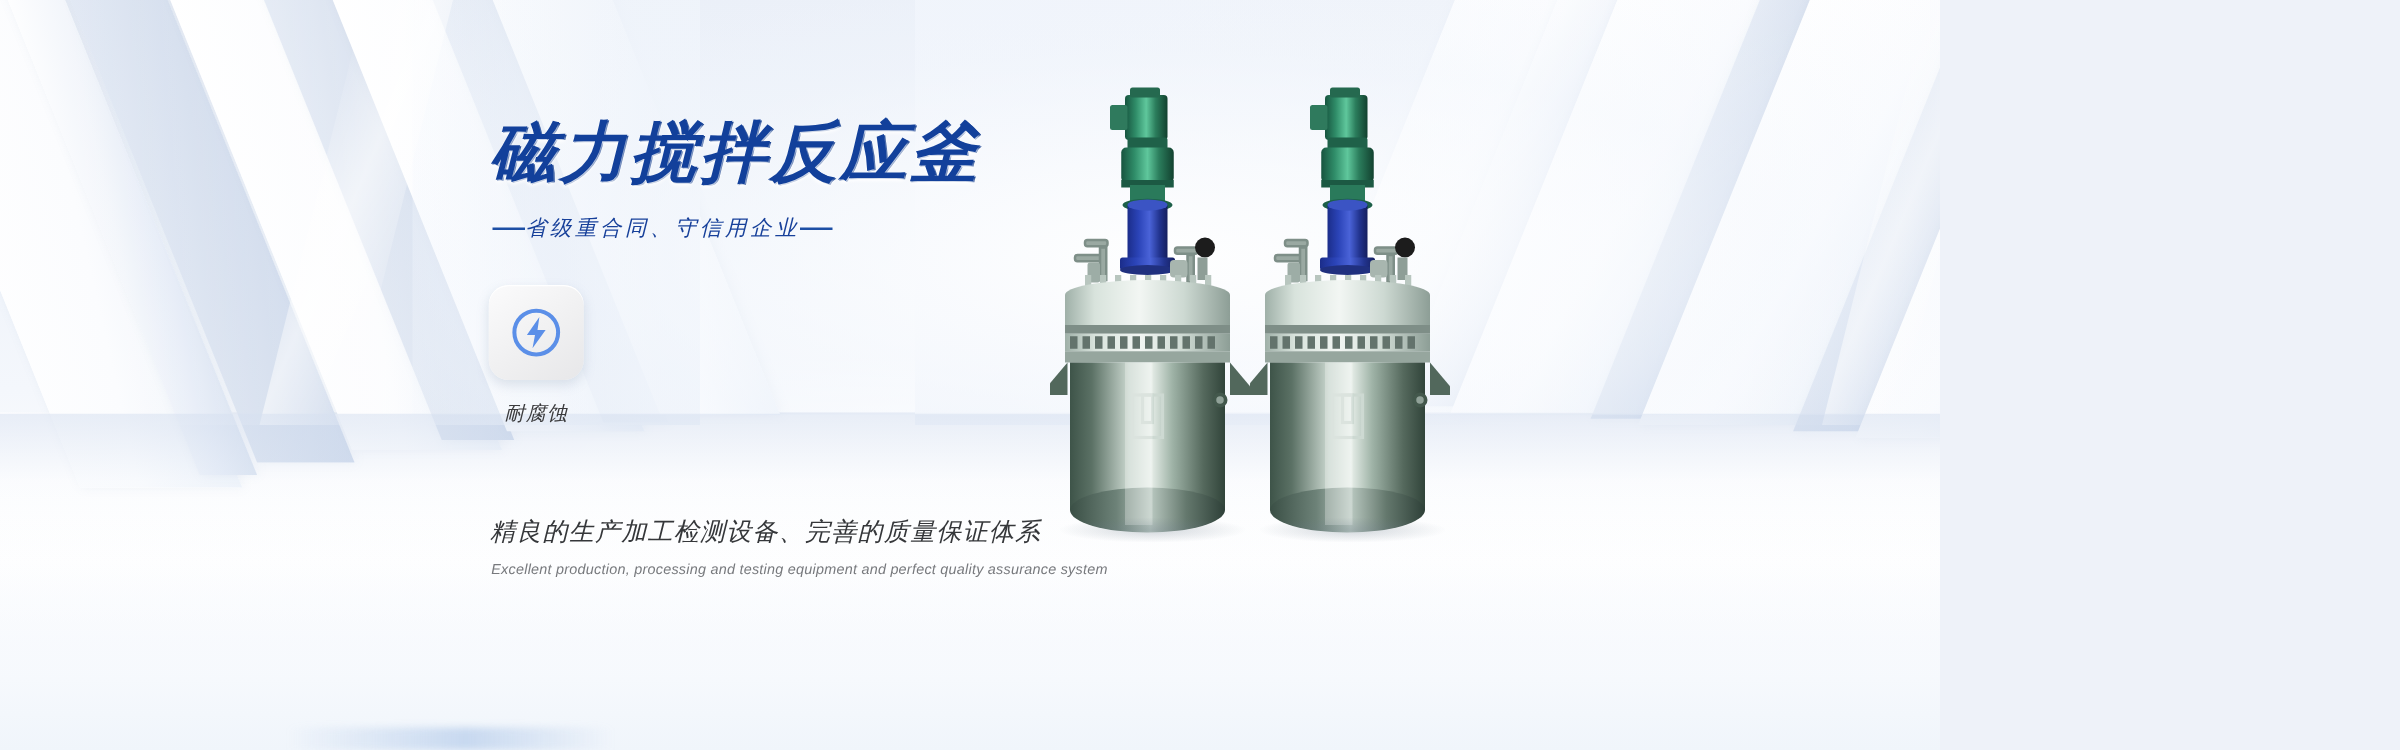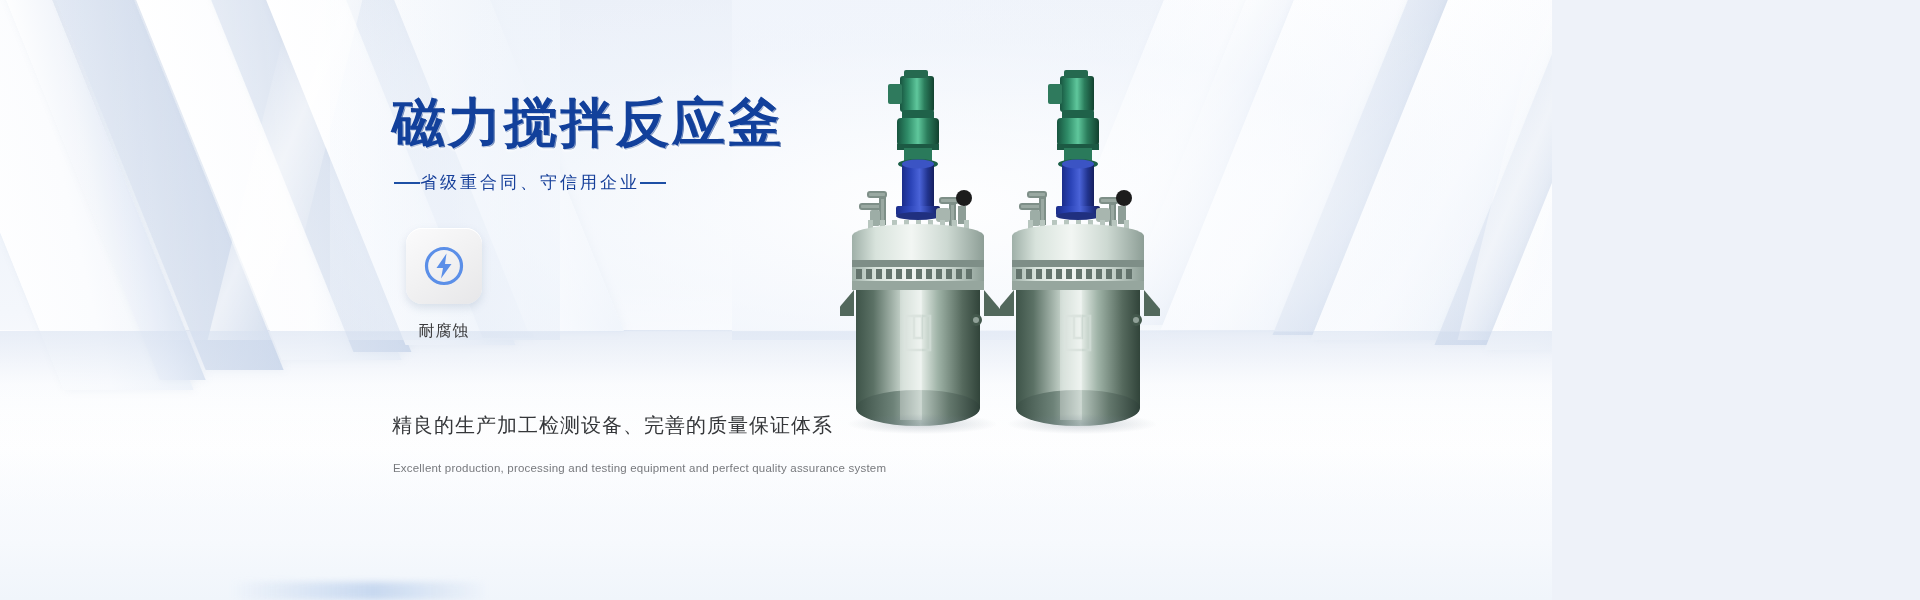--- a/index.html
+++ b/index.html
@@ -7,20 +7,21 @@
   body {
     font-family:"Liberation Sans","DejaVu Sans",sans-serif;
     background:#eef2f9;
   }
 
   .banner {
     position:relative;
     width:1552px; height:600px;
     overflow:hidden;
     background:linear-gradient(180deg,#e9eef7 0%,#eef3fa 28%,#f4f7fc 52%,#fbfcfe 66%,#ffffff 100%);
+    font-style:italic;
   }
 
   
   .bg { position:absolute; inset:0; overflow:hidden; }
 
   .floor {
     position:absolute; left:0; right:0; top:330px; bottom:0;
     background:linear-gradient(180deg,#fdfdff 0%,#ffffff 30%,#f7f9fd 100%);
   }
   .floor-line {
@@ -78,21 +79,21 @@
     display:inline-block; width:26px; height:2px;
     background:#1d4fa5;
   }
   .subtitle {
     font-size:17px; color:#17409a; letter-spacing:3px;
     font-family:"DejaVu Sans","Liberation Sans",sans-serif;
   }
 
   
   .features {
-    position:absolute; left:16px; top:228px;
+    position:absolute; left:1px; top:228px;
     display:flex; gap:42px;flex-direction:column;
   }
   .feature { width:76px; text-align:center; }
 
   .icon-tile {
     width:76px; height:76px; border-radius:16px;
     background:linear-gradient(145deg,#fbfbfc 0%,#f0f0f1 55%,#e7e7e9 100%);
     box-shadow:0 4px 9px rgba(120,140,170,.22), inset 0 1px 0 #fff;
     display:flex; align-items:center; justify-content:center;
   }
@@ -110,21 +111,20 @@
     position:absolute; left:2px; top:412px;
     font-size:20px; color:#35373a; letter-spacing:1px;
     font-family:"DejaVu Sans","Liberation Sans",sans-serif;
     white-space:nowrap;
   }
   .tagline-en {
     position:absolute; left:3px; top:450px;
     font-size:11.5px; color:#77797d; letter-spacing:.2px;
     font-family:"Liberation Sans",sans-serif;
     white-space:nowrap;
-    margin-top:12px;
   }
 
   
   .products {
     position:absolute; left:840px; top:58px; width:340px; height:380px;
     z-index:5;
   }
   .reactor { position:absolute; top:0; width:160px; height:370px; }
   .reactor.r1 { left:0px; }
   .reactor.r2 { left:160px; }

